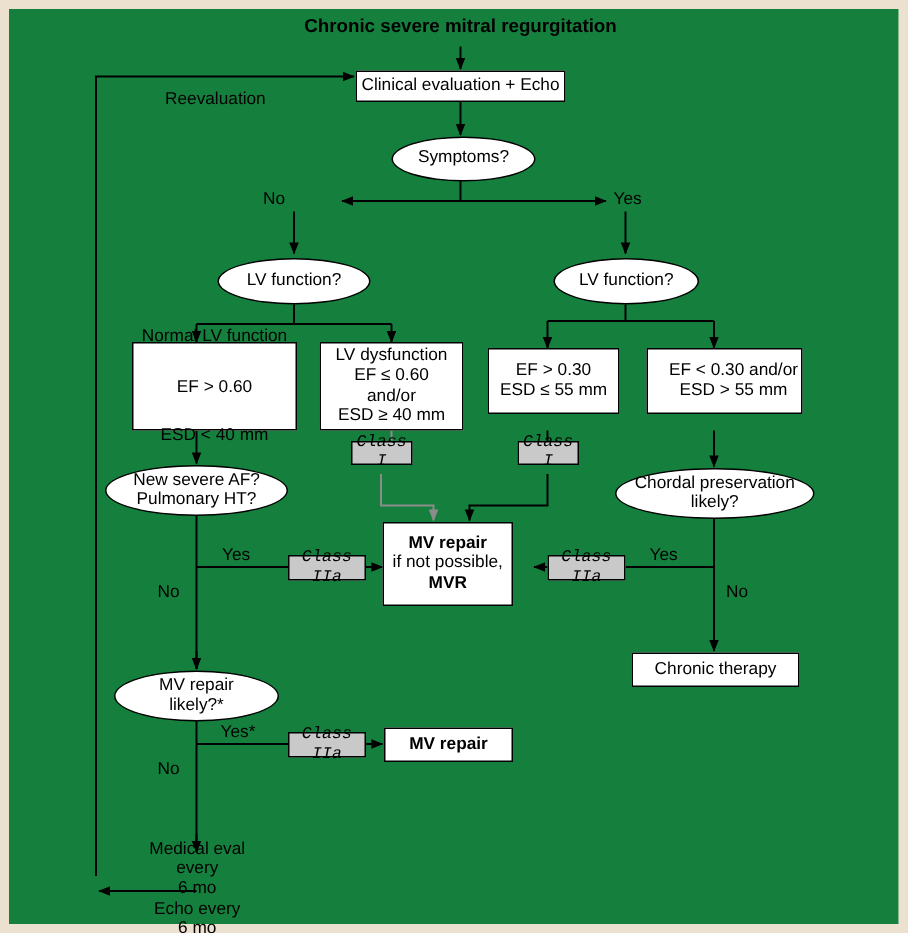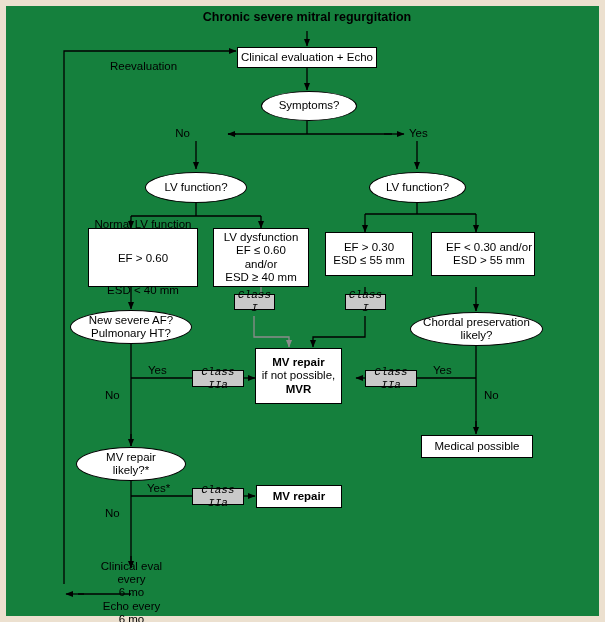--- a/index.html
+++ b/index.html
@@ -265,36 +265,36 @@
 
     <div class="lbl" style="left:427px; top:358px;">Yes</div>
     <div class="lbl" style="left:478px; top:383px;">No</div>
 
     <div class="node ellipse" style="left:70px; top:441px; width:110px; height:34px;">
       <span>MV repair</span>
       <span>likely?*</span>
     </div>
 
     <div class="node box" style="left:415px; top:429px; width:112px; height:23px;">
-      <span>Medical possible</span>
+      <span>Chronic therapy</span>
     </div>
 
     <div class="lbl" style="left:141px; top:476px;">Yes*</div>
     <div class="lbl" style="left:99px; top:501px;">No</div>
 
     <div class="node classbox" style="left:186px; top:482px; width:52px; height:17px;">
       <span>Class IIa</span>
     </div>
 
     <div class="node box bold" style="left:250px; top:479px; width:86px; height:23px;">
       <span>MV repair</span>
     </div>
 
     <div class="node plain" style="left:73px; top:563px; width:105px; height:48px;">
-      <span>Clinical eval</span>
+      <span>Medical eval</span>
       <span>every</span>
       <span>6 mo</span>
       <span>Echo every</span>
       <span>6 mo</span>
     </div>
 
   </div>
 </div>
 
 </body></html>

